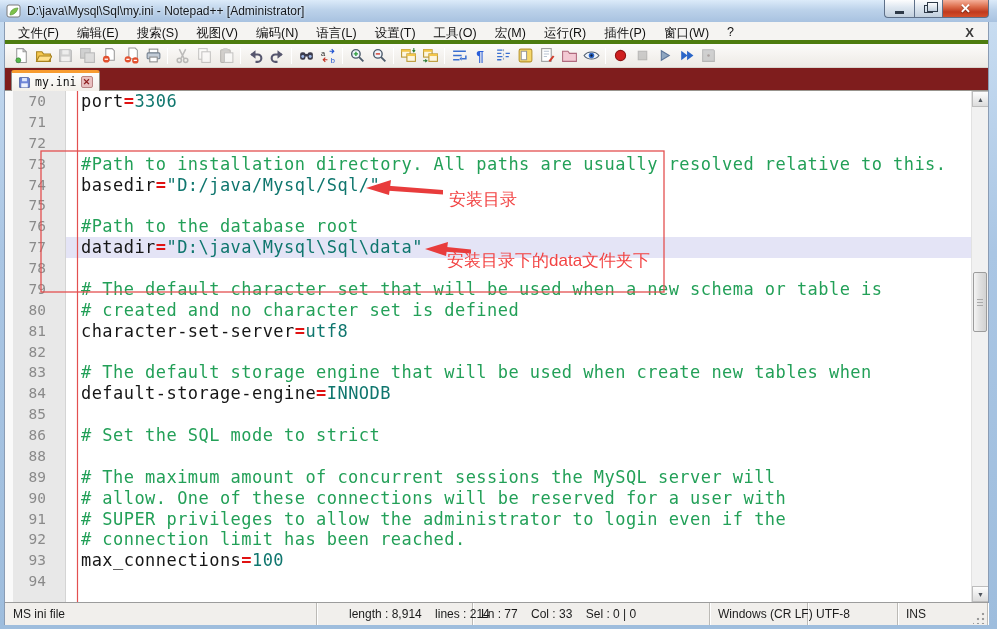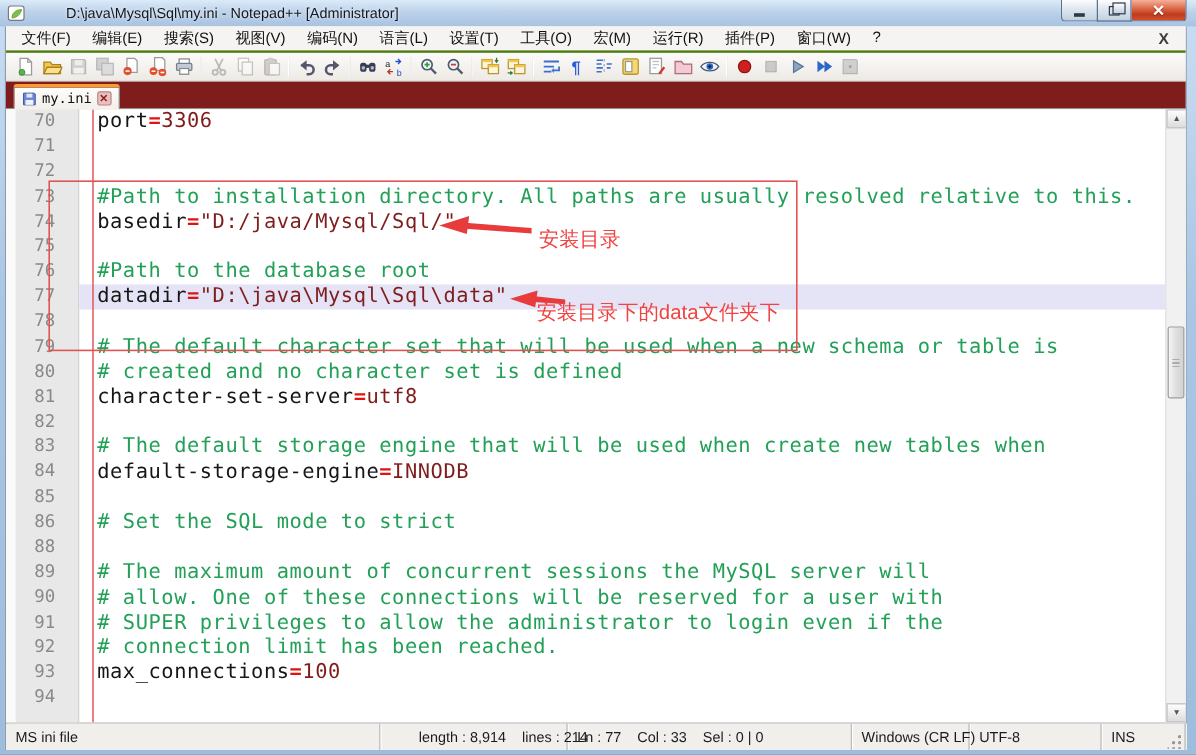--- a/index.html
+++ b/index.html
@@ -6,21 +6,21 @@
   *{box-sizing:border-box;}
   body{font-family:"Liberation Sans",sans-serif;}
 
   #win{position:relative;width:997px;height:629px;
        background:linear-gradient(180deg,#cadef2 0%,#aac6e4 40%,#9ebddd 100%);
        overflow:hidden;}
 
   
   .titlebar{position:absolute;left:0;top:0;right:0;height:22px;
     background:linear-gradient(180deg,#dcebf9 0%,#bcd2ea 45%,#a8c2e0 100%);
-    display:flex;align-items:center;padding-left:6px;gap:28px;}
+    display:flex;align-items:center;padding-left:6px;}
   .titlebar .app-icon{width:16px;height:16px;margin-right:5px;flex:0 0 auto;}
   .titlebar .title-text{font-size:12px;color:#14181d;white-space:nowrap;
     text-shadow:0 0 3px rgba(255,255,255,.9);}
   .win-btns{position:absolute;right:8px;top:0;display:flex;}
   .win-btn{height:18px;border:1px solid #5e7089;border-top:none;display:flex;
     align-items:center;justify-content:center;
     background:linear-gradient(180deg,#fdfdfe 0%,#dde6f0 45%,#c2d0de 100%);}
   .win-btn.min{width:30px;border-radius:0 0 0 4px;border-right:none;}
   .win-btn.max{width:29px;}
   .win-btn.close{width:46px;border-radius:0 0 4px 0;border-left:none;
@@ -31,22 +31,22 @@
      border:1px solid #2e3a48;background:linear-gradient(180deg,#fdfdfe,#c2d0de);}
   .glyph-x{color:#fff;font-size:13px;font-weight:bold;line-height:1;
      text-shadow:0 1px 1px rgba(0,0,0,.45);}
 
   
   #client{position:absolute;left:4px;top:22px;width:985px;height:603px;
     background:#f4f2f1;border:1px solid #8a9cb4;border-top:none;border-bottom:none;
     display:flex;flex-direction:column;}
 
   
-  .menubar{height:22px;background:#f5f4f2;display:flex;align-items:center;
-    padding-left:4px;border-bottom:2px solid #4d7c0f;position:relative;}
+  .menubar{height:22px;background:#f5f4f2;display:flex;
+    padding-left:4px;border-bottom:4px solid #4d7c0f;position:relative;}
   .menu-item{font-size:12.5px;color:#121212;padding:3px 9px;white-space:nowrap;}
   .menu-close{position:absolute;right:10px;top:3px;font-size:13px;color:#3c3c3c;
     font-weight:bold;line-height:1;padding:1px 4px;}
 
   
   .toolbar{height:24px;background:linear-gradient(180deg,#fcfbfa,#edeae5);
     border-bottom:1px solid #d9d5ce;display:flex;align-items:center;padding-left:5px;}
   .tb-btn{width:20px;height:20px;margin:0 1px;display:flex;align-items:center;
     justify-content:center;border-radius:2px;}
   .tb-btn svg{width:17px;height:17px;display:block;}
@@ -73,21 +73,21 @@
     border-right:1px solid #d4d4d4;z-index:0;}
   #editor-lines{position:absolute;left:0;top:0;right:17px;bottom:0;z-index:1;overflow:hidden;}
   .line{display:flex;height:20.88px;line-height:20.88px;}
   .ln{flex:0 0 61px;text-align:right;padding-right:20px;color:#8a8a8a;
     font-family:"DejaVu Sans Mono",monospace;font-size:14.5px;}
   .code{flex:1;padding-left:15px;font-family:"DejaVu Sans Mono",monospace;
     font-size:17px;letter-spacing:.45px;white-space:pre;color:#161616;}
   .line.current .code{background:#e4e4f6;}
   .sg-k{color:#161616;}
   .sg-o{color:#e01212;font-weight:bold;}
-  .sg-v{color:#7f1d1d;}
+  .sg-v{color:#0f766e;}
   .sg-c{color:#23a058;}
 
   
   #anno-svg{position:absolute;left:0;top:0;width:100%;height:100%;z-index:2;pointer-events:none;}
   .anno-label{position:absolute;z-index:2;color:#f24343;font-size:17px;white-space:nowrap;
     pointer-events:none;}
 
   
   #vscroll{position:absolute;right:0;top:0;bottom:0;width:17px;background:#f1f1f1;
     border-left:1px solid #e2e2e2;z-index:3;}
@@ -100,21 +100,21 @@
     border:1px solid #9c9c9c;background:linear-gradient(90deg,#f4f4f4,#dfdfdf 50%,#d2d2d2);}
   #sb-thumb::after{content:"";position:absolute;left:3px;right:3px;top:26px;height:8px;
     background:repeating-linear-gradient(180deg,#aaa 0 1px,transparent 1px 3px);}
 
   
   .statusbar{height:23px;background:#f1efec;border-top:1px solid #9c9c9c;
     display:flex;align-items:stretch;font-size:12px;color:#1b1b1b;}
   .st-sec{display:flex;align-items:center;padding-left:8px;white-space:pre;
     border-right:1px solid #bcbab6;box-shadow:1px 0 0 #fff;}
   .st-1{width:312px;} .st-2{width:156px;padding-left:32px;} .st-3{width:237px;}
-  .st-4{width:98px;} .st-5{width:110px;}
+  .st-4{width:98px;} .st-5{width:90px;}
   .st-6{flex:1;position:relative;}
   .grip{position:absolute;right:1px;bottom:1px;width:13px;height:13px;
     background:
       radial-gradient(circle at 10px 3px,#9a9a9a 1.2px,transparent 1.6px),
       radial-gradient(circle at 10px 8px,#9a9a9a 1.2px,transparent 1.6px),
       radial-gradient(circle at 5px 8px,#9a9a9a 1.2px,transparent 1.6px),
       radial-gradient(circle at 10px 13px,#9a9a9a 1.2px,transparent 1.6px),
       radial-gradient(circle at 5px 13px,#9a9a9a 1.2px,transparent 1.6px),
       radial-gradient(circle at 0px 13px,#9a9a9a 1.2px,transparent 1.6px);}
 </style>

